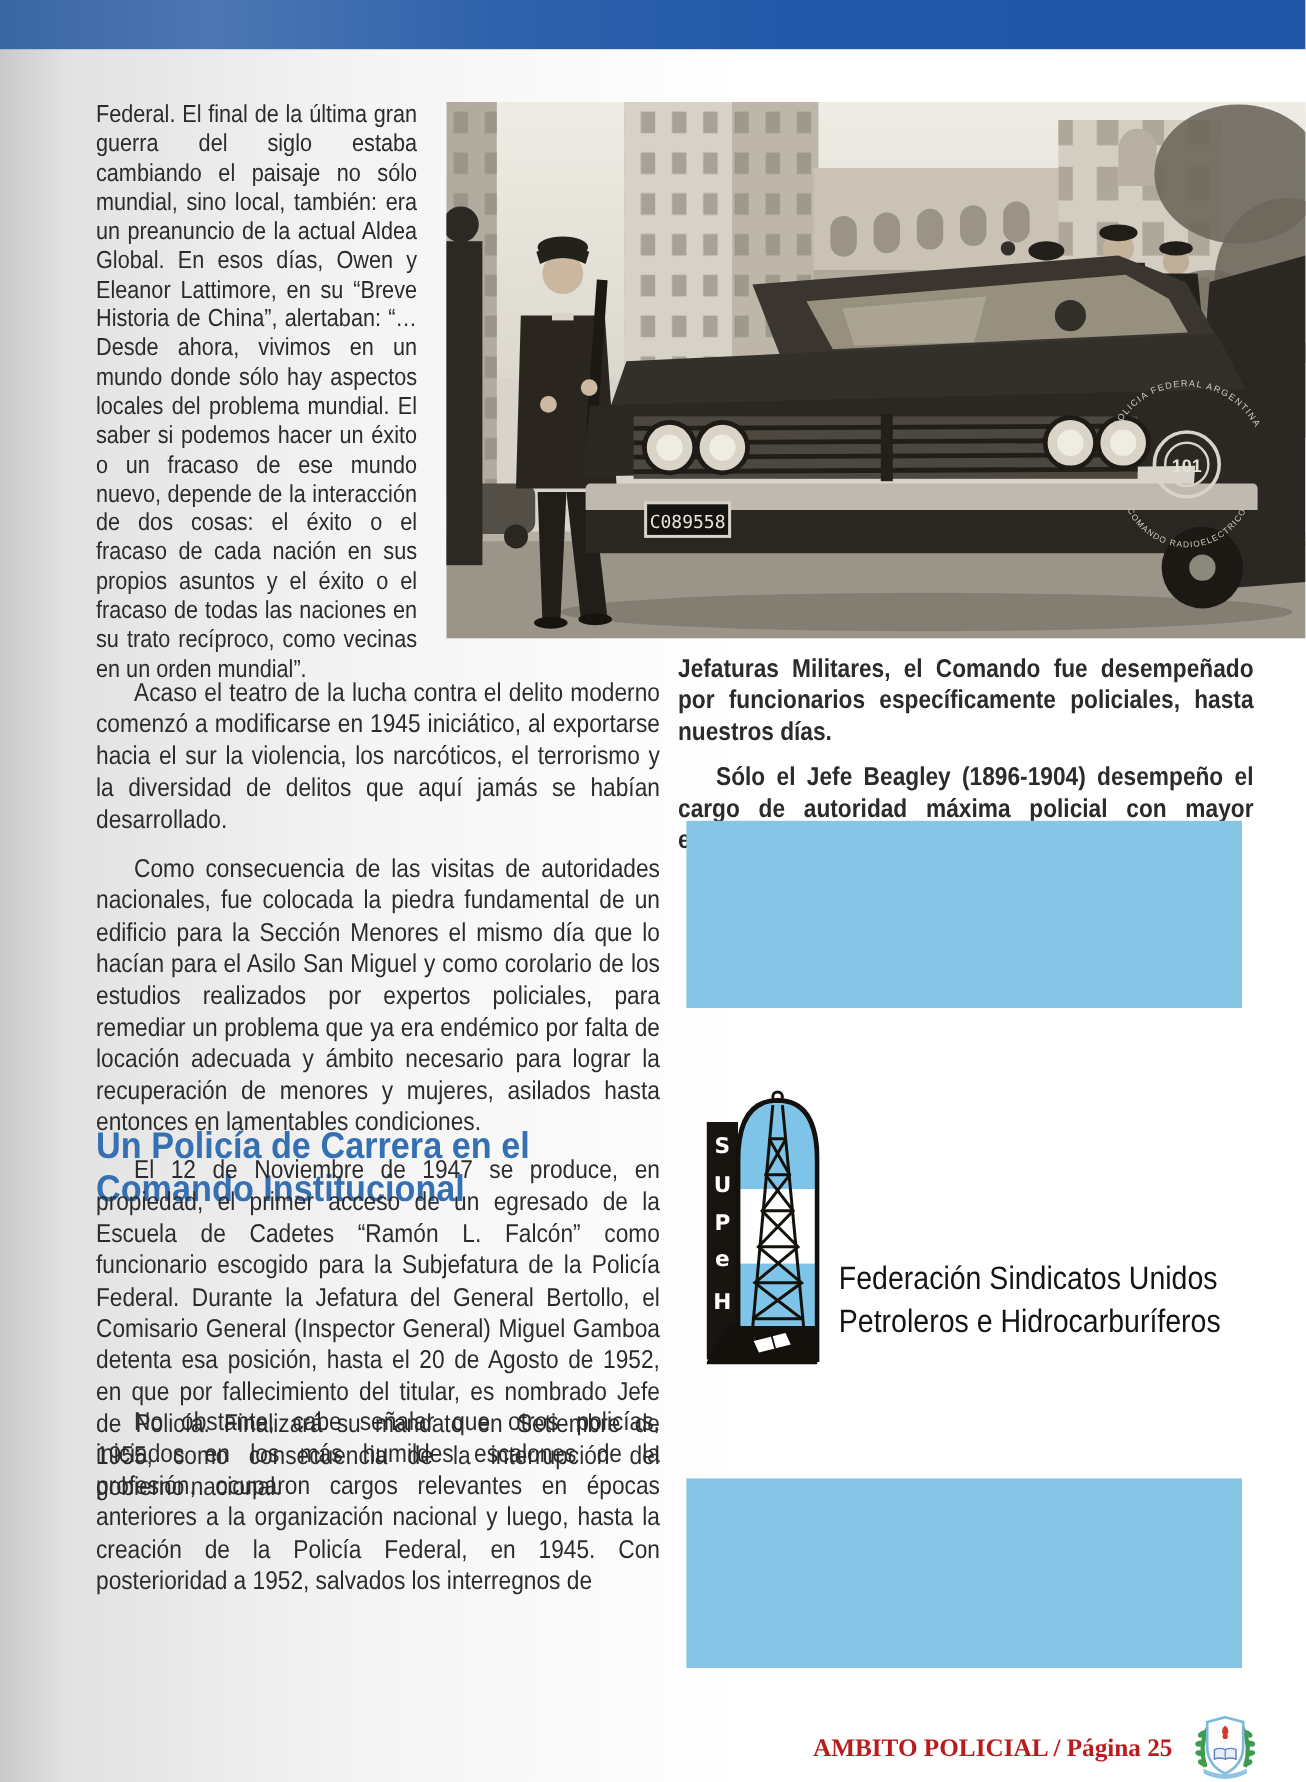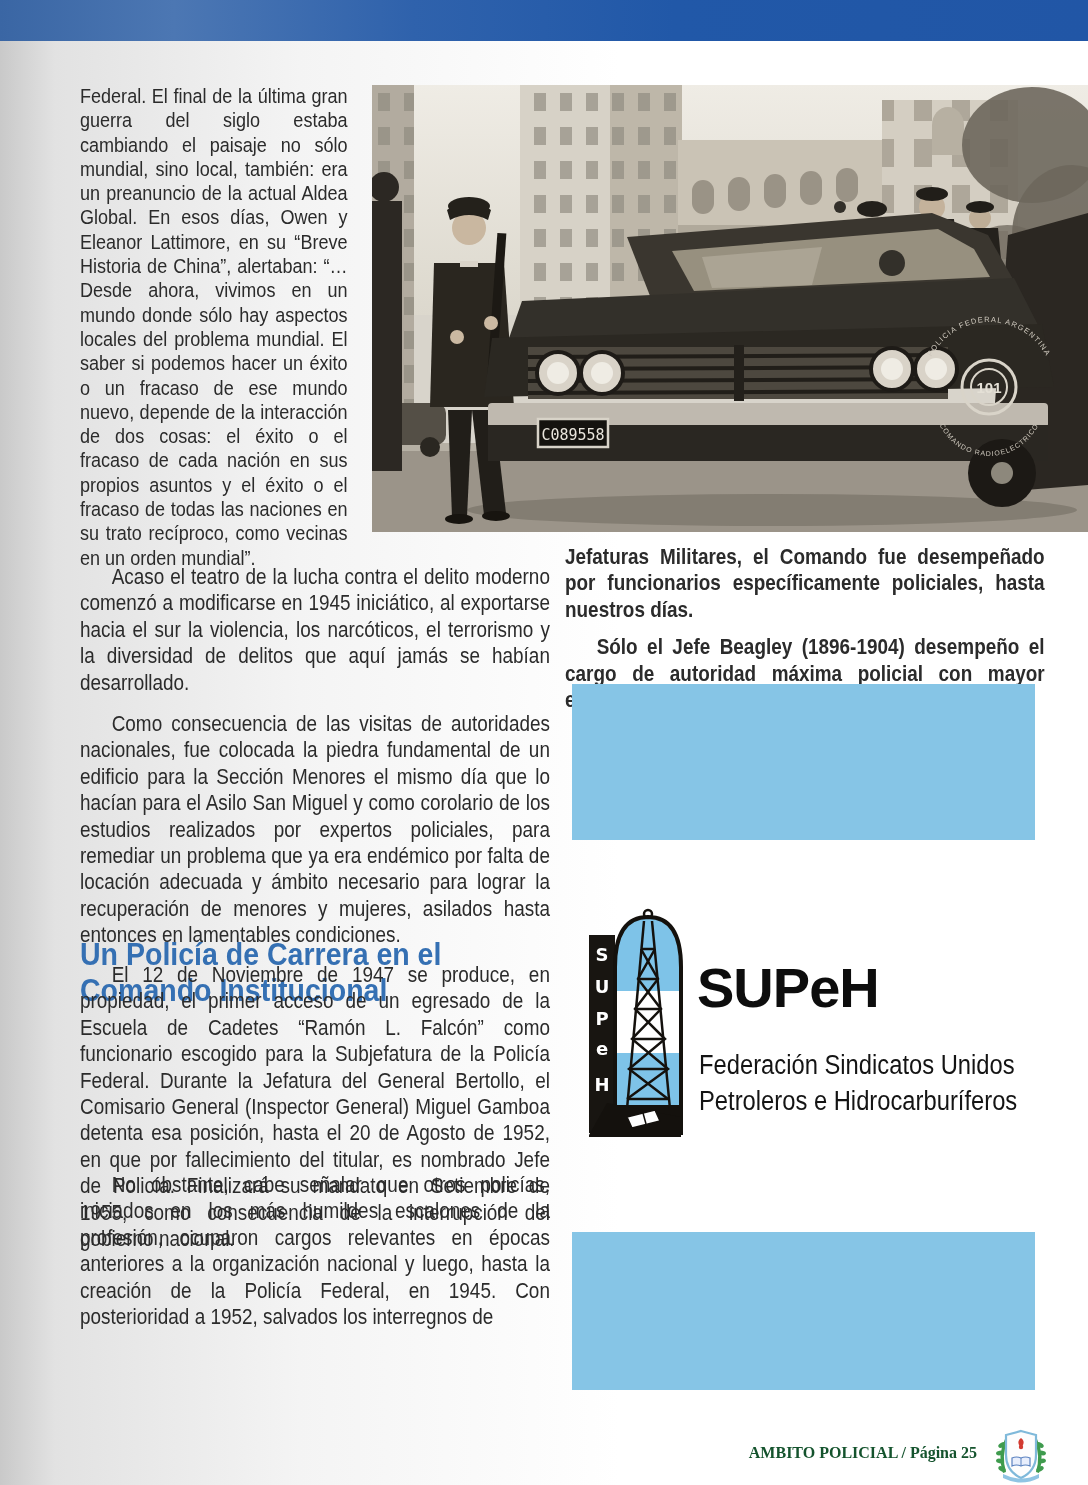--- a/index.html
+++ b/index.html
@@ -35,21 +35,21 @@
   .ad{background:#86c5e6;}
   .ad1{left:572px;top:684px;width:463px;height:156px;}
   .ad2{left:572px;top:1232px;width:463px;height:158px;}
   .supeh{left:587px;top:903px;width:452px;height:252px;}
   .supeh .emblem{position:absolute;left:0;top:2px;width:96px;height:232px;}
   .supeh .name{position:absolute;left:110px;top:52px;font-size:56px;font-weight:800;
     letter-spacing:-1px;color:#0d0d0d;font-family:"Liberation Sans",sans-serif;}
   .supeh .sub{position:absolute;left:112px;top:144px;width:380px;
     font-size:27px;line-height:36px;color:#141414;}
   .footer-text{right:111px;top:1444px;font-family:"Liberation Serif",serif;
-    font-weight:bold;font-size:16px;color:#14532d;}
+    font-weight:bold;font-size:21px;color:#b91c1c;}
   .crest{left:993px;top:1427px;width:56px;height:57px;}
   p{margin:0;}
 </style>
 </head>
 <body>
 
 <div class="abs topbar"></div>
 
 <div class="abs photo">
   <svg viewBox="0 0 716 447" preserveAspectRatio="none">
@@ -274,21 +274,20 @@
     </g>
 
     <g fill="#ffffff" font-family="DejaVu Sans, sans-serif" font-weight="bold" font-size="18" text-anchor="middle">
       <text x="15" y="56">S</text>
       <text x="15" y="88">U</text>
       <text x="15" y="120">P</text>
       <text x="15" y="150">e</text>
       <text x="15" y="186">H</text>
     </g>
   </svg>
-  <div class="name">SUPeH</div>
   <div class="sub cond">
     <div>Federación Sindicatos Unidos</div>
     <div>Petroleros e Hidrocarburíferos</div>
   </div>
 </div>
 
 <div class="abs footer-text">AMBITO POLICIAL / Página 25</div>
 <svg class="abs crest" viewBox="0 0 56 57">
   <g fill="#3f9b4e">
     <path d="M12,12 Q4,28 10,46 L13,45 Q8,28 15,13 Z"></path>

